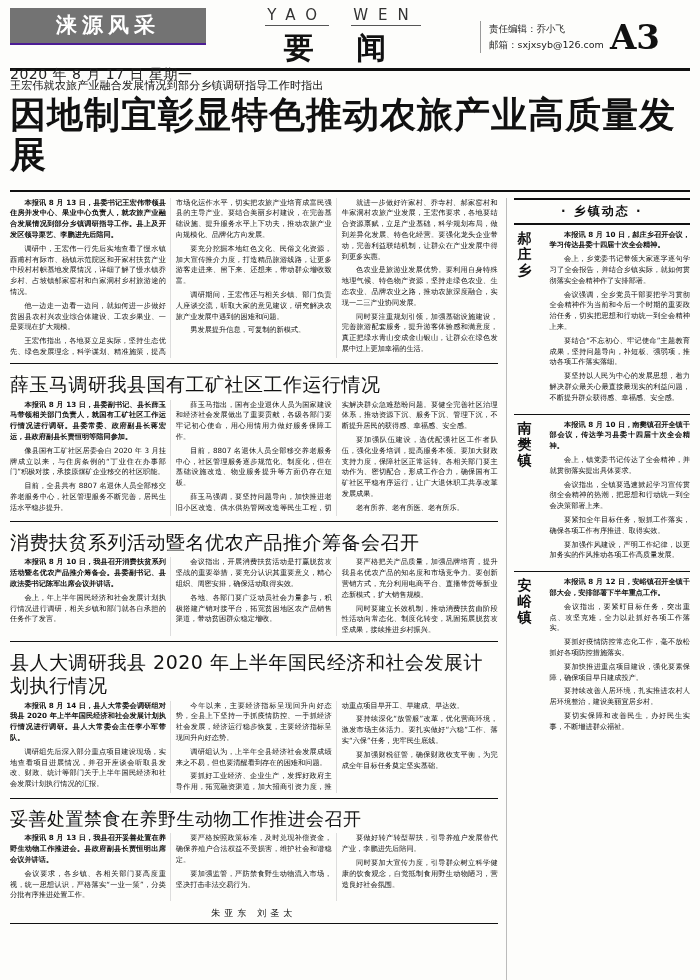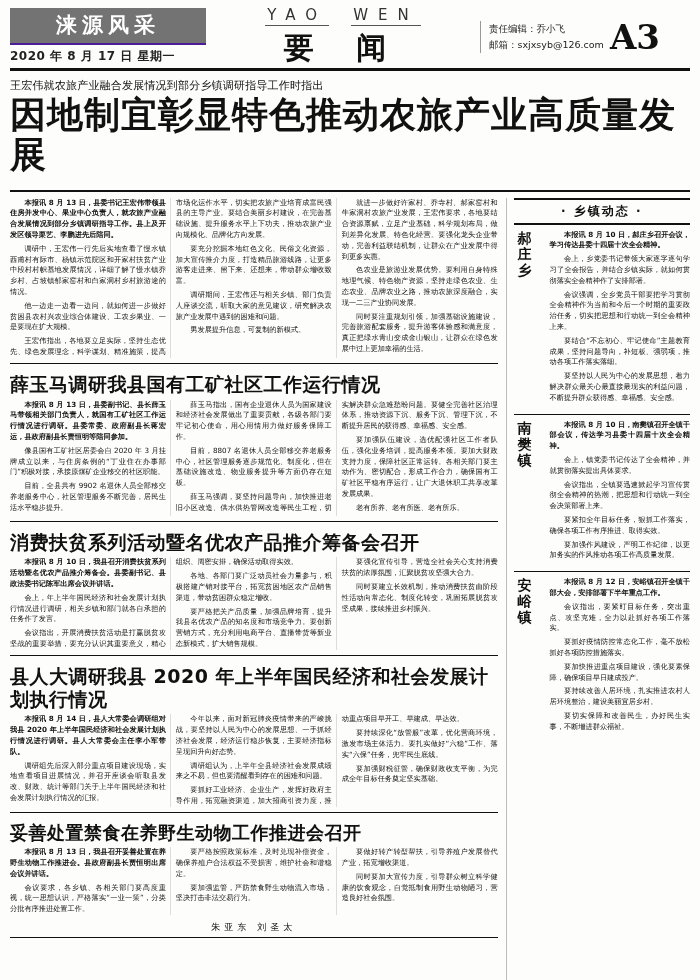--- a/index.html
+++ b/index.html
@@ -14,21 +14,21 @@
 
   
   .masthead{display:flex;align-items:stretch;height:58px;border-bottom:3px solid #111;padding-bottom:2px;}
   .mh-left{width:196px;display:flex;flex-direction:column;justify-content:flex-start;}
   .mh-logo{
     background:#737373;color:#fff;font-weight:bold;font-size:21px;
     letter-spacing:5px;padding:3px 6px 4px 6px;text-align:center;
     font-family:"DejaVu Serif","Liberation Serif",serif;
     border-bottom:2px solid #4c1d95;
   }
-  .mh-date{font-size:12px;margin-top:3px;color:#222;letter-spacing:0.5px;font-weight:bold;}
+  .mh-date{font-size:14px;margin-top:21px;color:#222;letter-spacing:0.5px;}
   .mh-center{flex:1;display:flex;flex-direction:column;align-items:center;justify-content:center;}
   .mh-pinyin{font-size:15px;letter-spacing:10px;color:#333;display:flex;gap:22px;}
   .mh-pinyin span{border-bottom:1px solid #555;padding:0 2px 1px 2px;}
   .mh-title{font-size:30px;font-weight:bold;letter-spacing:16px;margin-top:2px;
     font-family:"DejaVu Serif","Liberation Serif",serif;}
   .mh-right{width:210px;display:flex;align-items:center;justify-content:flex-start;gap:6px;}
   .mh-contact{border-left:1px solid #999;padding-left:8px;font-size:9.5px;line-height:1.7;color:#222;}
   .mh-pageno{font-size:34px;font-weight:bold;font-family:"DejaVu Serif","Liberation Serif",serif;}
 
   
@@ -43,21 +43,21 @@
   
   .body-wrap{display:flex;gap:8px;margin-top:6px;height:846px;}
   .main-col{width:492px;}
   .side-col{width:178px;border-left:1px solid #bbb;padding-left:7px;}
 
   .cols3{column-count:3;column-gap:10px;column-rule:1px solid #ddd;font-size:7.2px;line-height:1.5;text-align:justify;}
   .cols3 p,.cols2 p{margin:0 0 3px 0;text-indent:2em;}
   .dateline{font-weight:bold;}
 
   .sec-head{
-    font-size:19px;font-weight:bold;line-height:1.2;margin:9px 0 4px 0;
+    font-size:19px;font-weight:normal;line-height:1.2;margin:9px 0 4px 0;
     letter-spacing:0.5px;
   }
   .sec-head.small{font-size:18px;}
   .hr-light{border-top:1px solid #111;margin:5px 0 5px 0;}
 
   
   .side-title{
     text-align:center;font-size:12px;font-weight:bold;letter-spacing:2px;
     border-top:2px solid #111;border-bottom:2px solid #111;padding:3px 0;margin-bottom:5px;
   }
@@ -120,63 +120,62 @@
         <p>色农业是旅游业发展优势。要利用自身特殊地理气候、特色物产资源，坚持走绿色农业、生态农业、品牌农业之路，推动农旅深度融合，实现一二三产业协同发展。</p>
         <p>同时要注重规划引领，加强基础设施建设，完善旅游配套服务，提升游客体验感和满意度，真正把绿水青山变成金山银山，让群众在绿色发展中过上更加幸福的生活。</p>
       </div>
 
       <div class="hr-light"></div>
 
       <div class="sec-head">薛玉马调研我县国有工矿社区工作运行情况</div>
       <div class="cols3">
         <p><span class="dateline">本报讯   8 月 13 日，县委副书记、县长薛玉马带领相关部门负责人，就国有工矿社区工作运行情况进行调研。县委常委、政府副县长蒋宏运，县政府副县长贾恒明等陪同参加。</span></p>
         <p>像县国有工矿社区居委会自 2020 年 3 月挂牌成立以来，与住房条例的“丁业住在办事部门”积极对接，承接原煤矿企业移交的社区职能。</p>
-        <p>目前，全县共有 9902 名退休人员全部移交养老服务中心，社区管理服务不断完善，居民生活水平稳步提升。</p>
+        <p>目前，全县共有 8807 名退休人员全部移交养老服务中心，社区管理服务不断完善，居民生活水平稳步提升。</p>
         <p>薛玉马指出，国有企业退休人员为国家建设和经济社会发展做出了重要贡献，各级各部门要牢记初心使命，用心用情用力做好服务保障工作。</p>
         <p>目前，8807 名退休人员全部移交养老服务中心，社区管理服务逐步规范化、制度化，但在基础设施改造、物业服务提升等方面仍存在短板。</p>
         <p>薛玉马强调，要坚持问题导向，加快推进老旧小区改造、供水供热管网改造等民生工程，切实解决群众急难愁盼问题。要健全完善社区治理体系，推动资源下沉、服务下沉、管理下沉，不断提升居民的获得感、幸福感、安全感。</p>
         <p>要加强队伍建设，选优配强社区工作者队伍，强化业务培训，提高服务本领。要加大财政支持力度，保障社区正常运转。各相关部门要主动作为、密切配合，形成工作合力，确保国有工矿社区平稳有序运行，让广大退休职工共享改革发展成果。</p>
         <p>老有所养、老有所医、老有所乐。</p>
       </div>
 
       <div class="hr-light"></div>
 
       <div class="sec-head">消费扶贫系列活动暨名优农产品推介筹备会召开</div>
       <div class="cols3">
         <p><span class="dateline">本报讯   8 月 10 日，我县召开消费扶贫系列活动暨名优农产品推介筹备会。县委副书记、县政法委书记陈军出席会议并讲话。</span></p>
         <p>会上，年上半年国民经济和社会发展计划执行情况进行调研，相关乡镇和部门就各自承担的任务作了发言。</p>
         <p>会议指出，开展消费扶贫活动是打赢脱贫攻坚战的重要举措，要充分认识其重要意义，精心组织、周密安排，确保活动取得实效。</p>
         <p>各地、各部门要广泛动员社会力量参与，积极搭建产销对接平台，拓宽贫困地区农产品销售渠道，带动贫困群众稳定增收。</p>
         <p>要严格把关产品质量，加强品牌培育，提升我县名优农产品的知名度和市场竞争力。要创新营销方式，充分利用电商平台、直播带货等新业态新模式，扩大销售规模。</p>
-        <p>要强化宣传引导，营造全社会关心支持消费扶贫的浓厚氛围，汇聚脱贫攻坚强大合力。</p>
         <p>同时要建立长效机制，推动消费扶贫由阶段性活动向常态化、制度化转变，巩固拓展脱贫攻坚成果，接续推进乡村振兴。</p>
       </div>
 
       <div class="hr-light"></div>
 
       <div class="sec-head">县人大调研我县 2020 年上半年国民经济和社会发展计划执行情况</div>
       <div class="cols3">
         <p><span class="dateline">本报讯   8 月 14 日，县人大常委会调研组对我县 2020 年上半年国民经济和社会发展计划执行情况进行调研。县人大常委会主任李小军带队。</span></p>
         <p>调研组先后深入部分重点项目建设现场，实地查看项目进展情况，并召开座谈会听取县发改、财政、统计等部门关于上半年国民经济和社会发展计划执行情况的汇报。</p>
-        <p>今年以来，面对新冠肺炎疫情带来的严峻挑战，要坚持以人民为中心的发展思想、一手抓经济社会发展，经济运行稳步恢复，主要经济指标呈现回升向好态势。</p>
+        <p>今年以来，主要经济指标呈现回升向好态势，全县上下坚持一手抓疫情防控、一手抓经济社会发展，经济运行稳步恢复，主要经济指标呈现回升向好态势。</p>
         <p>调研组认为，上半年全县经济社会发展成绩来之不易，但也要清醒看到存在的困难和问题。</p>
         <p>要抓好工业经济、企业生产，发挥好政府主导作用，拓宽融资渠道，加大招商引资力度，推动重点项目早开工、早建成、早达效。</p>
         <p>要持续深化“放管服”改革，优化营商环境，激发市场主体活力。要扎实做好“六稳”工作、落实“六保”任务，兜牢民生底线。</p>
         <p>要加强财税征管，确保财政收支平衡，为完成全年目标任务奠定坚实基础。</p>
       </div>
 
       <div class="hr-light"></div>
 
       <div class="sec-head small">妥善处置禁食在养野生动物工作推进会召开</div>
       <div class="cols3">
         <p><span class="dateline">本报讯   8 月 13 日，我县召开妥善处置在养野生动物工作推进会。县政府副县长贾恒明出席会议并讲话。</span></p>
         <p>会议要求，各乡镇、各相关部门要高度重视，统一思想认识，严格落实“一业一策”，分类分批有序推进处置工作。</p>
         <p>要严格按照政策标准，及时兑现补偿资金，确保养殖户合法权益不受损害，维护社会和谐稳定。</p>
         <p>要加强监管，严防禁食野生动物流入市场，坚决打击非法交易行为。</p>
-        <p>要做好转产转型帮扶，引导养殖户发展替代产业，拓宽增收渠道。</p>
+        <p>要做好转产转型帮扶，引导养殖户发展替代产业，李鹏进先后陪同。</p>
         <p>同时要加大宣传力度，引导群众树立科学健康的饮食观念，自觉抵制食用野生动物陋习，营造良好社会氛围。</p>
       </div>
 
       <div class="byline">朱亚东    刘圣太</div>
       <div class="footer-rule"></div>
     </div>
 
     <div class="side-col">
       <div class="side-title">· 乡镇动态 ·</div>
 

